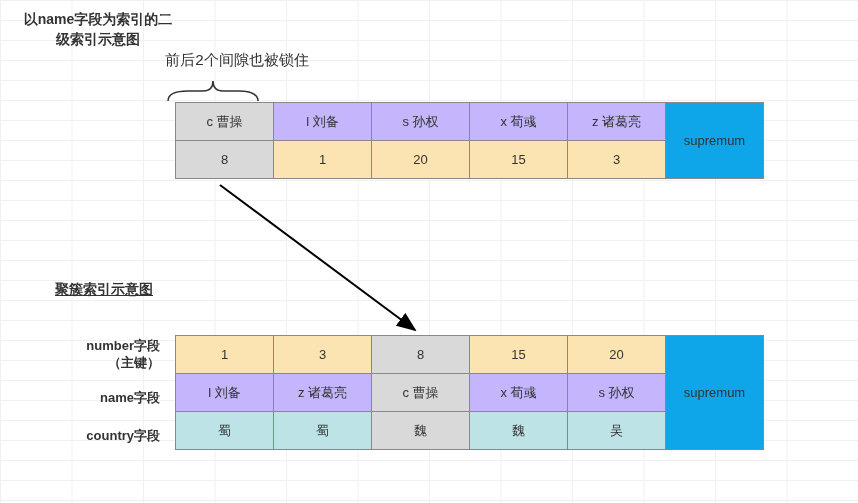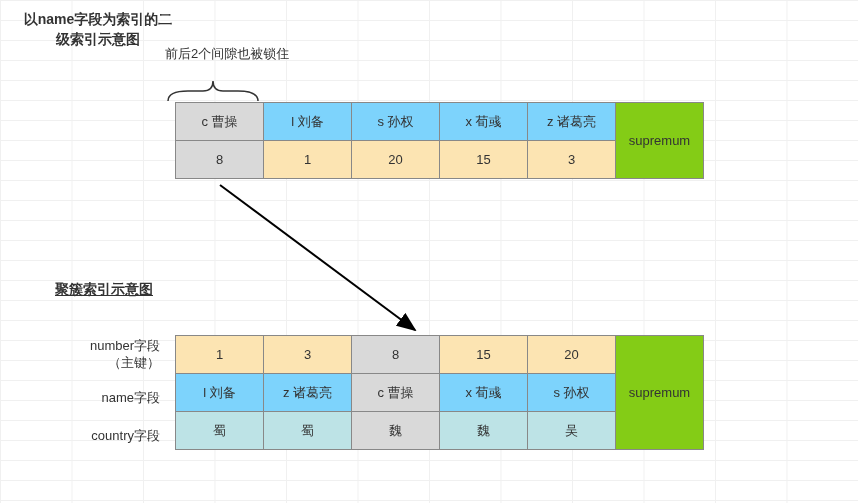--- a/index.html
+++ b/index.html
@@ -39,46 +39,48 @@
     .bracket {
       position: absolute;
       left: 163px;
       top: 73px;
       width: 100px;
       height: 30px;
     }
     .bracket-label {
       position: absolute;
       left: 165px;
-      top: 45px;
-      font-size: 13px;
+      top: 51px;
+      font-size: 15px;
+      font-family: Liberation Mono, monospace;
     }
     .table {
       position: absolute;
       border-collapse: collapse;
     }
     .table td {
       border: 1px solid #888;
       text-align: center;
       vertical-align: middle;
       height: 38px;
-      width: 88px;
+      width: 98px;
       font-size: 13px;
     }
     .cell-gray { background: #d9d9d9; }
-    .cell-pink { background: #7dd3fc; }
+    .cell-pink { background: #c4b5fd; }
     .cell-orange { background: #fce4b2; }
-    .cell-green { background: #84cc16; }
+    .cell-green { background: #0ea5e9; }
     .cell-cyan { background: #bde3e6; }
     .row-label {
       position: absolute;
       text-align: right;
       font-size: 13px;
       line-height: 1.3;
       width: 100px;
+      font-weight: bold;
     }
     .arrow-svg {
       position: absolute;
       z-index: 2;
     }
   </style>
 </head>
 <body>
 
 <div class="grid-bg"></div>

